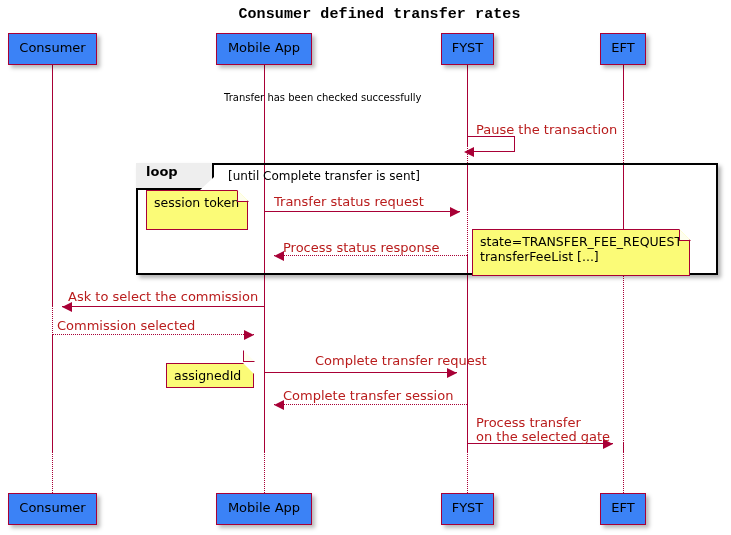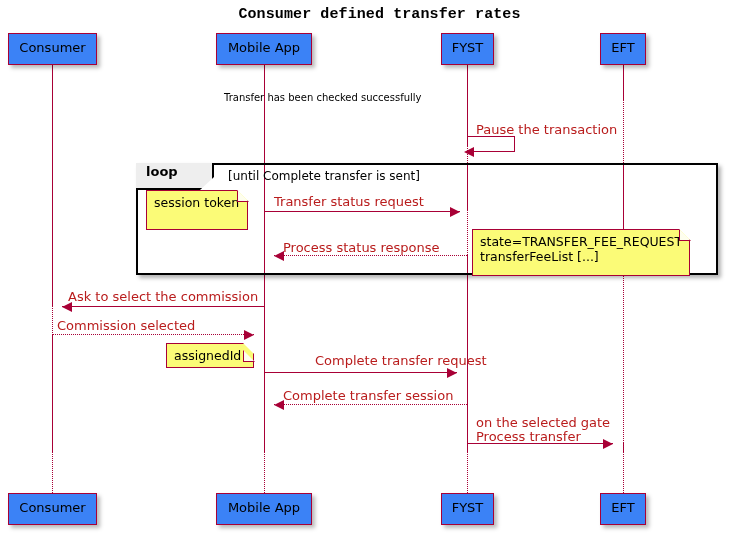--- a/index.html
+++ b/index.html
@@ -218,42 +218,42 @@
         <div>Complete transfer request</div>
       </div>
       <div class="msg-line-dotted" style="left: 274px; top: 404px; width: 193px;"></div>
       <div class="arrow-left" style="left: 274px; top: 400px;"></div>
       <div class="msg-label" style="left: 283px; top: 389px;">
         <div>Complete transfer session</div>
       </div>
       <div class="msg-line-solid" style="left: 467px; top: 443px; width: 146px;"></div>
       <div class="arrow-right" style="left: 603px; top: 439px;"></div>
       <div class="msg-label" style="left: 476px; top: 416px;">
+        <div>Process transfer</div>
         <div>on the selected gate</div>
-        <div>Process transfer</div>
       </div>
     </div>
 
   <div id="self-messages-layer">
       <div class="self-msg" style="left: 467px; top: 136px; width: 48px; height: 16px;"></div>
       <div class="arrow-left" style="left: 464px; top: 147px;"></div>
       <div class="msg-label" style="left: 476px; top: 123px;">Pause the transaction</div>
     </div>
 
   <div id="texts-layer">
       <div class="plain-text" style="left: 224px; top: 92px;">Transfer has been checked successfully</div>
     </div>
 
   <div id="notes-layer">
       <div class="note" style="left: 146px; top: 190px; width: 102px; height: 40px;">session token</div>
       <div class="note-fold" style="left: 237px; top: 190px;"></div>
       <div class="note" style="left: 472px; top: 229px; width: 218px; height: 47px;">state=TRANSFER_FEE_REQUEST
 transferFeeList [...]</div>
       <div class="note-fold" style="left: 679px; top: 229px;"></div>
-      <div class="note" style="left: 166px; top: 343px; width: 88px; height: 25px;">assignedId</div>
+      <div class="note" style="left: 166px; top: 363px; width: 88px; height: 25px;">assignedId</div>
       <div class="note-fold" style="left: 243px; top: 350px;"></div>
     </div>
 
   <div id="participants-layer">
       <div class="participant" style="left: 8px; top: 33px; width: 89px; height: 32px;">Consumer</div>
       <div class="participant" style="left: 8px; top: 493px; width: 89px; height: 32px;">Consumer</div>
       <div class="participant" style="left: 216px; top: 33px; width: 96px; height: 32px;">Mobile App</div>
       <div class="participant" style="left: 216px; top: 493px; width: 96px; height: 32px;">Mobile App</div>
       <div class="participant" style="left: 441px; top: 33px; width: 53px; height: 32px;">FYST</div>
       <div class="participant" style="left: 441px; top: 493px; width: 53px; height: 32px;">FYST</div>

